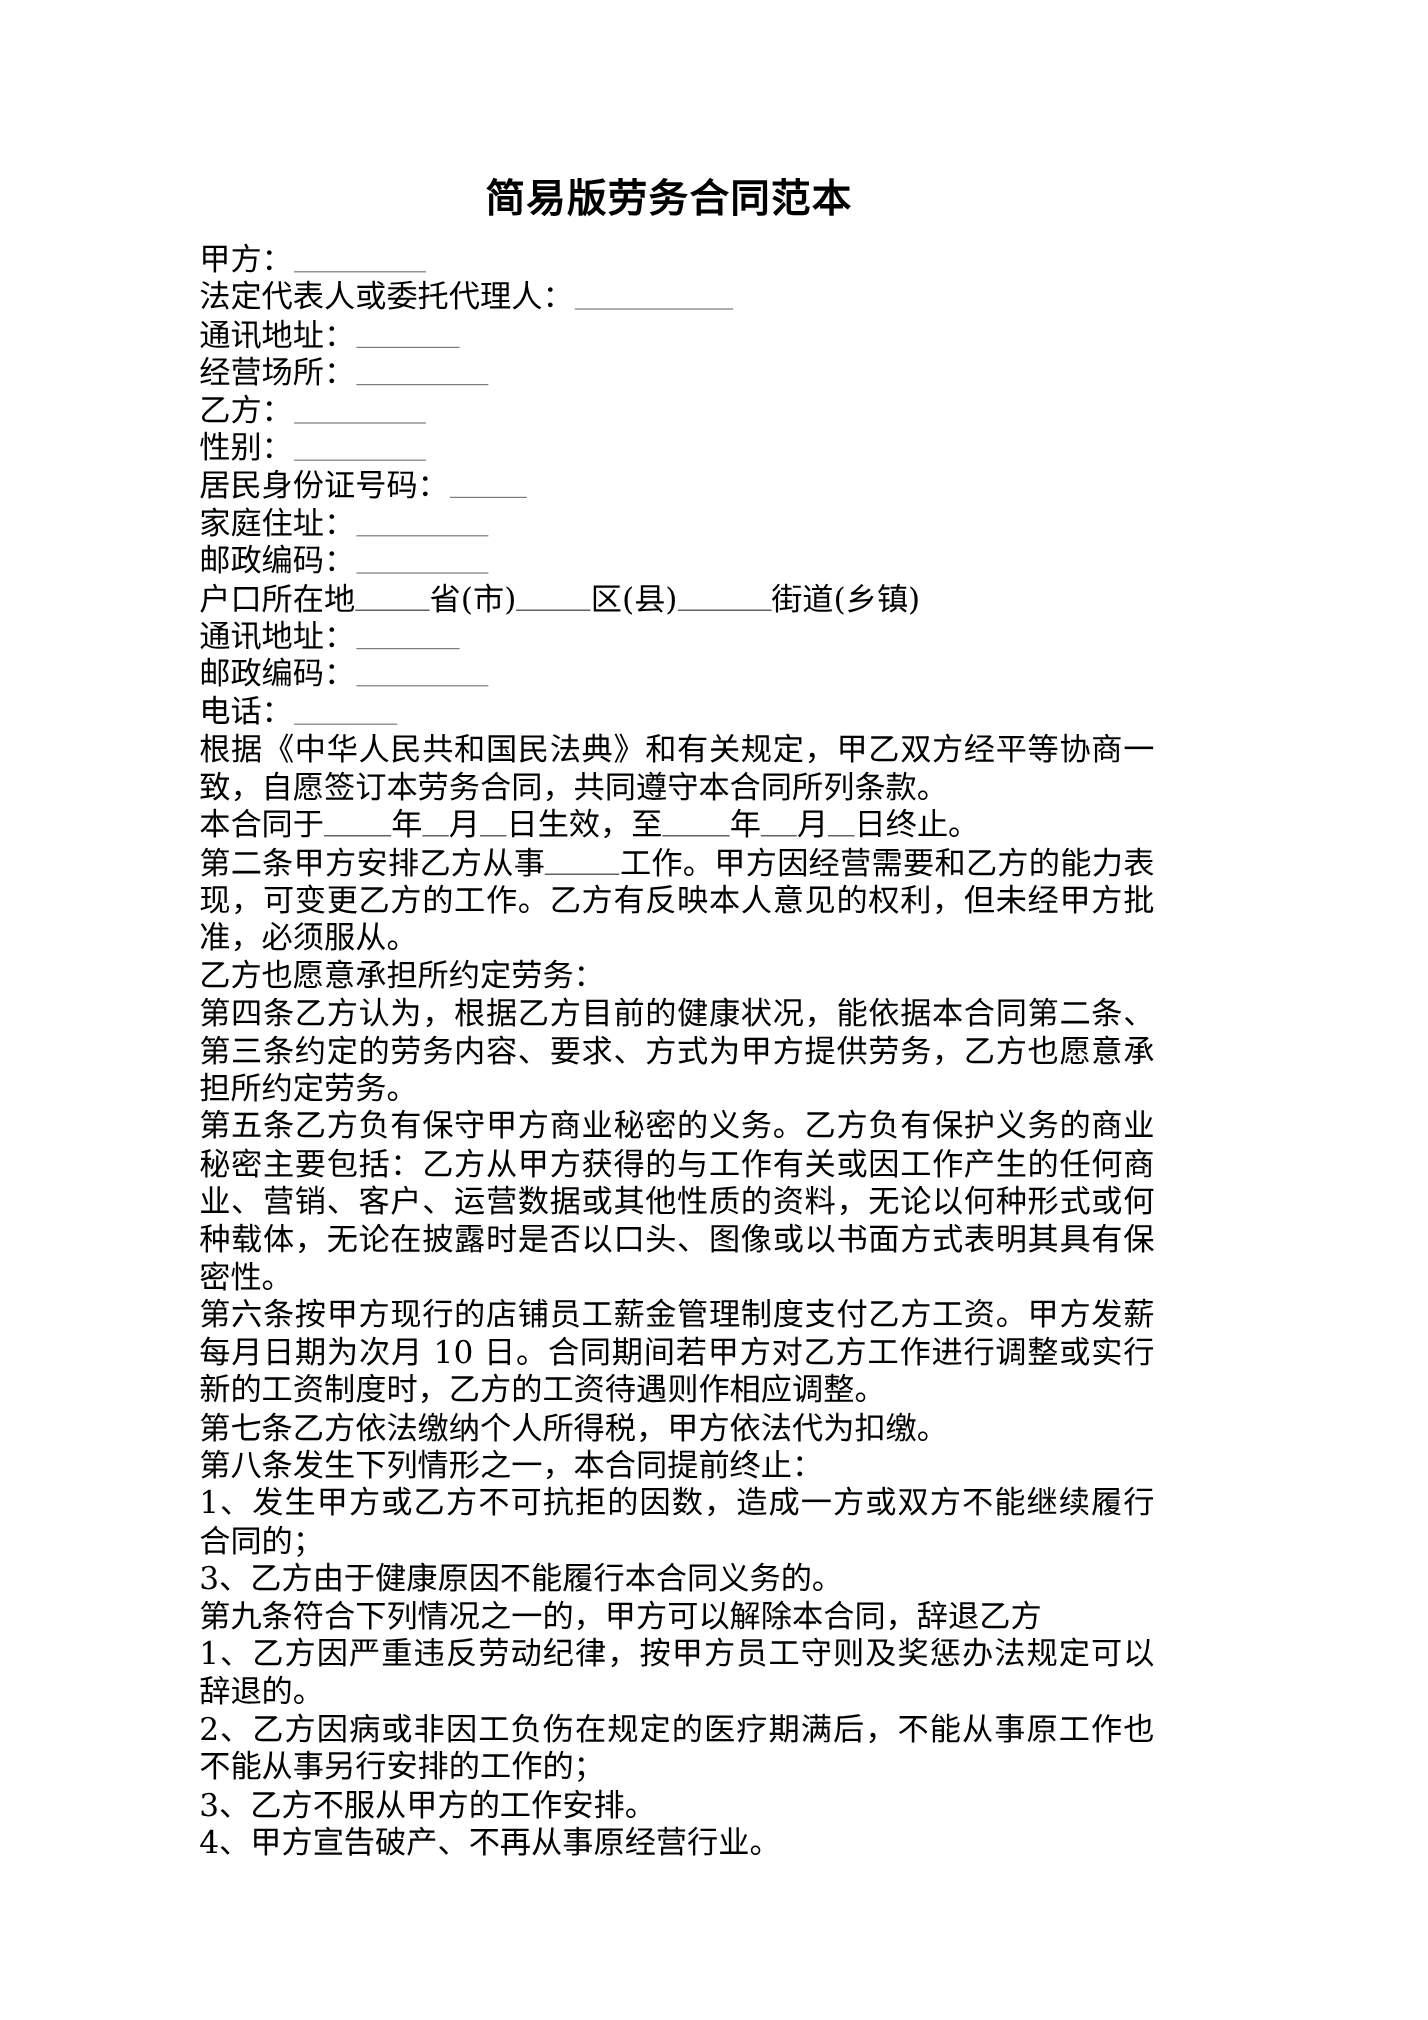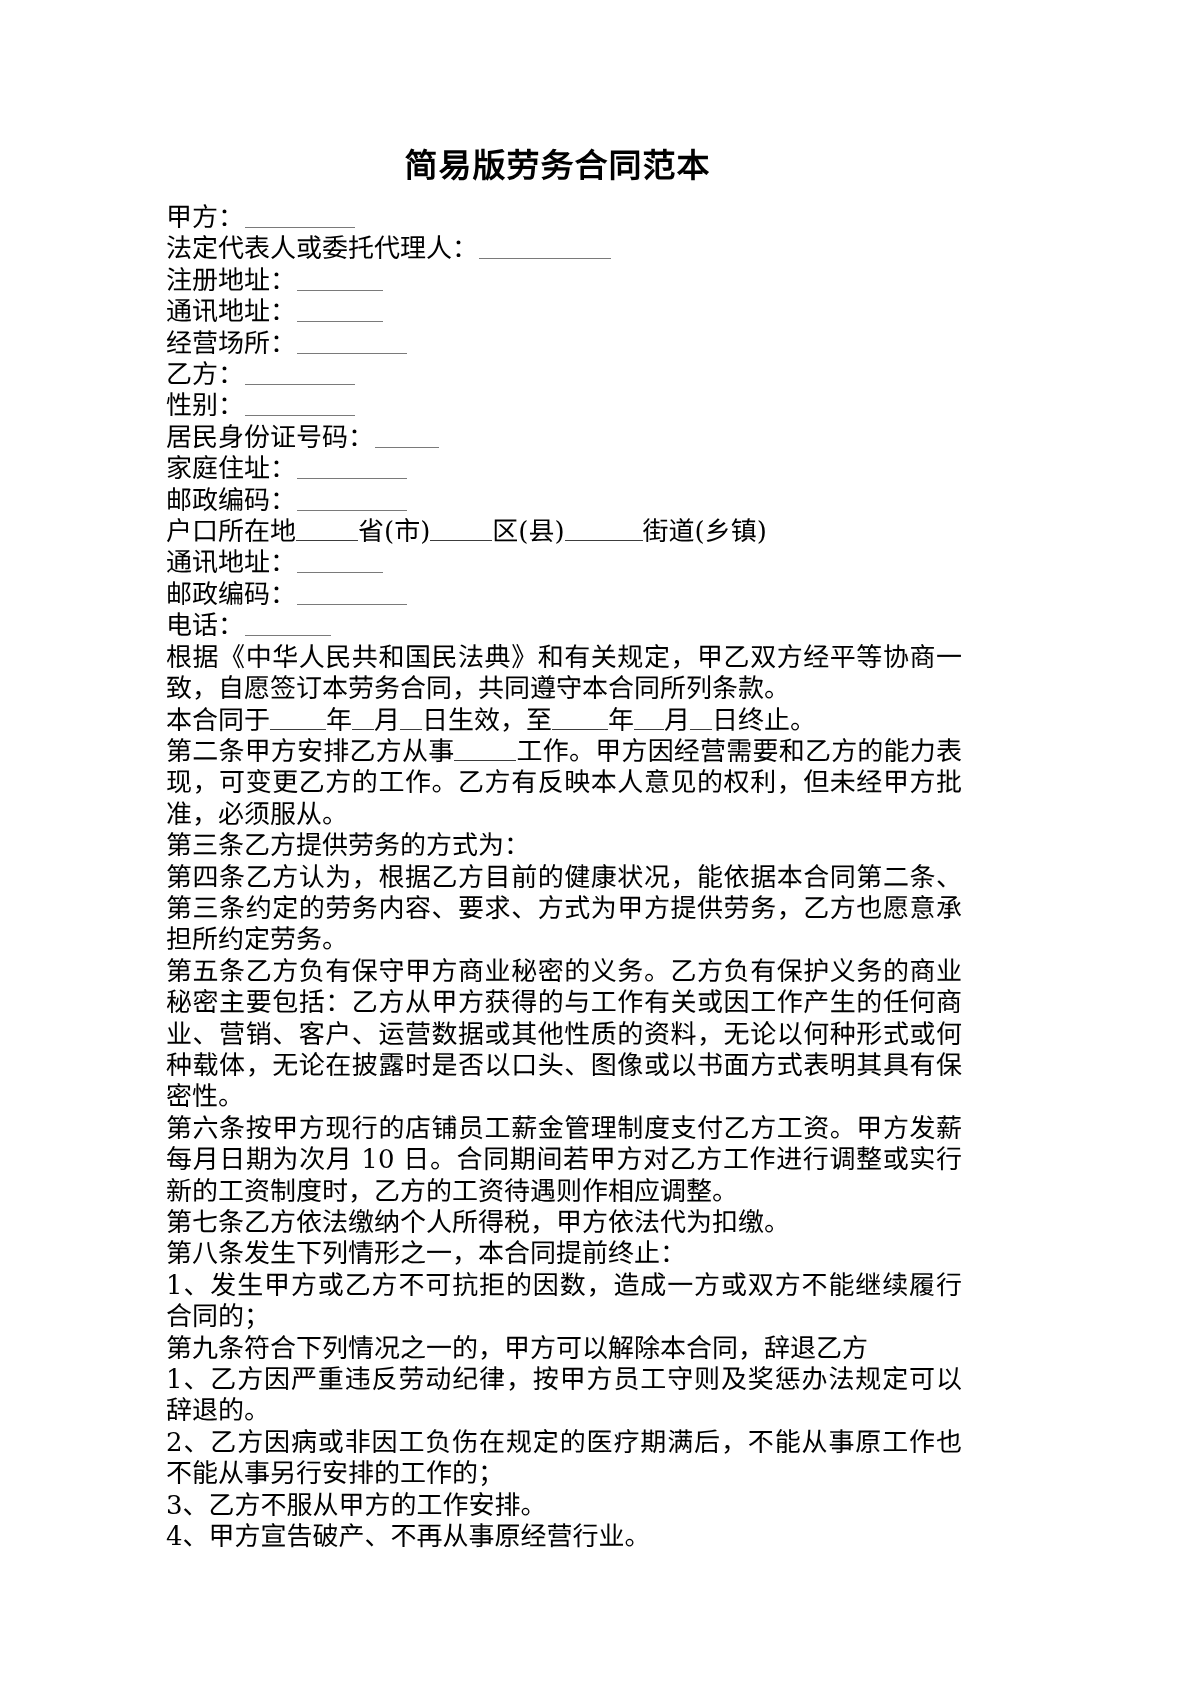--- a/index.html
+++ b/index.html
@@ -96,21 +96,20 @@
 
 <div class="page">
 
   <div class="doc-title">简易版劳务合同范本</div>
 
   <div class="body-block">
 
     <div>
       <p class="line nowrap-line"><span>甲方：</span><span class="blank w-l"></span></p>
       <p class="line nowrap-line"><span>法定代表人或委托代理人：</span><span class="blank w-xl"></span></p>
-      <p class="line nowrap-line"><span>注册地址：</span><span class="blank w-m"></span></p>
       <p class="line nowrap-line"><span>通讯地址：</span><span class="blank w-m"></span></p>
       <p class="line nowrap-line"><span>经营场所：</span><span class="blank w-l"></span></p>
     </div>
 
     <div>
       <p class="line nowrap-line"><span>乙方：</span><span class="blank w-l"></span></p>
       <p class="line nowrap-line"><span>性别：</span><span class="blank w-l"></span></p>
       <p class="line nowrap-line"><span>居民身份证号码：</span><span class="blank w-s"></span></p>
       <p class="line nowrap-line"><span>家庭住址：</span><span class="blank w-l"></span></p>
       <p class="line nowrap-line"><span>邮政编码：</span><span class="blank w-l"></span></p>
@@ -124,32 +123,33 @@
       <p class="line nowrap-line"><span>电话：</span><span class="blank w-m"></span></p>
     </div>
 
     <p class="line">根据《中华人民共和国民法典》和有关规定，甲乙双方经平等协商一致，自愿签订本劳务合同，共同遵守本合同所列条款。</p>
 
 
     <p class="line nowrap-line"><span>本合同于</span><span class="ul u4"></span><span>年</span><span class="ul u1"></span><span>月</span><span class="ul u1"></span><span>日生效，至</span><span class="ul u4"></span><span>年</span><span class="ul u2"></span><span>月</span><span class="ul u1"></span><span>日终止。</span></p>
 
     <p class="line"><span>第二条甲方安排乙方从事</span><span class="ul u5"></span><span>工作。甲方因经营需要和乙方的能力表现，可变更乙方的工作。乙方有反映本人意见的权利，但未经甲方批准，必须服从。</span></p>
 
-    <p class="line">第三条乙方提供劳务的方式为：</p>
+    <p class="line">乙方也愿意承担所约定劳务：</p>
 
     <p class="line">第四条乙方认为，根据乙方目前的健康状况，能依据本合同第二条、第三条约定的劳务内容、要求、方式为甲方提供劳务，乙方也愿意承担所约定劳务。</p>
 
     <p class="line">第五条乙方负有保守甲方商业秘密的义务。乙方负有保护义务的商业秘密主要包括：乙方从甲方获得的与工作有关或因工作产生的任何商业、营销、客户、运营数据或其他性质的资料，无论以何种形式或何种载体，无论在披露时是否以口头、图像或以书面方式表明其具有保密性。</p>
 
     <p class="line">第六条按甲方现行的店铺员工薪金管理制度支付乙方工资。甲方发薪每月日期为次月 10 日。合同期间若甲方对乙方工作进行调整或实行新的工资制度时，乙方的工资待遇则作相应调整。</p>
 
     <p class="line">第七条乙方依法缴纳个人所得税，甲方依法代为扣缴。</p>
 
     <p class="line">第八条发生下列情形之一，本合同提前终止：</p>
     <p class="line">1、发生甲方或乙方不可抗拒的因数，造成一方或双方不能继续履行合同的；</p>
+    <p class="line">3、乙方由于健康原因不能履行本合同义务的。</p>
 
     <p class="line">第九条符合下列情况之一的，甲方可以解除本合同，辞退乙方</p>
     <p class="line">1、乙方因严重违反劳动纪律，按甲方员工守则及奖惩办法规定可以辞退的。</p>
     <p class="line">2、乙方因病或非因工负伤在规定的医疗期满后，不能从事原工作也不能从事另行安排的工作的；</p>
     <p class="line">3、乙方不服从甲方的工作安排。</p>
     <p class="line">4、甲方宣告破产、不再从事原经营行业。</p>
 
   </div>
 </div>
 

